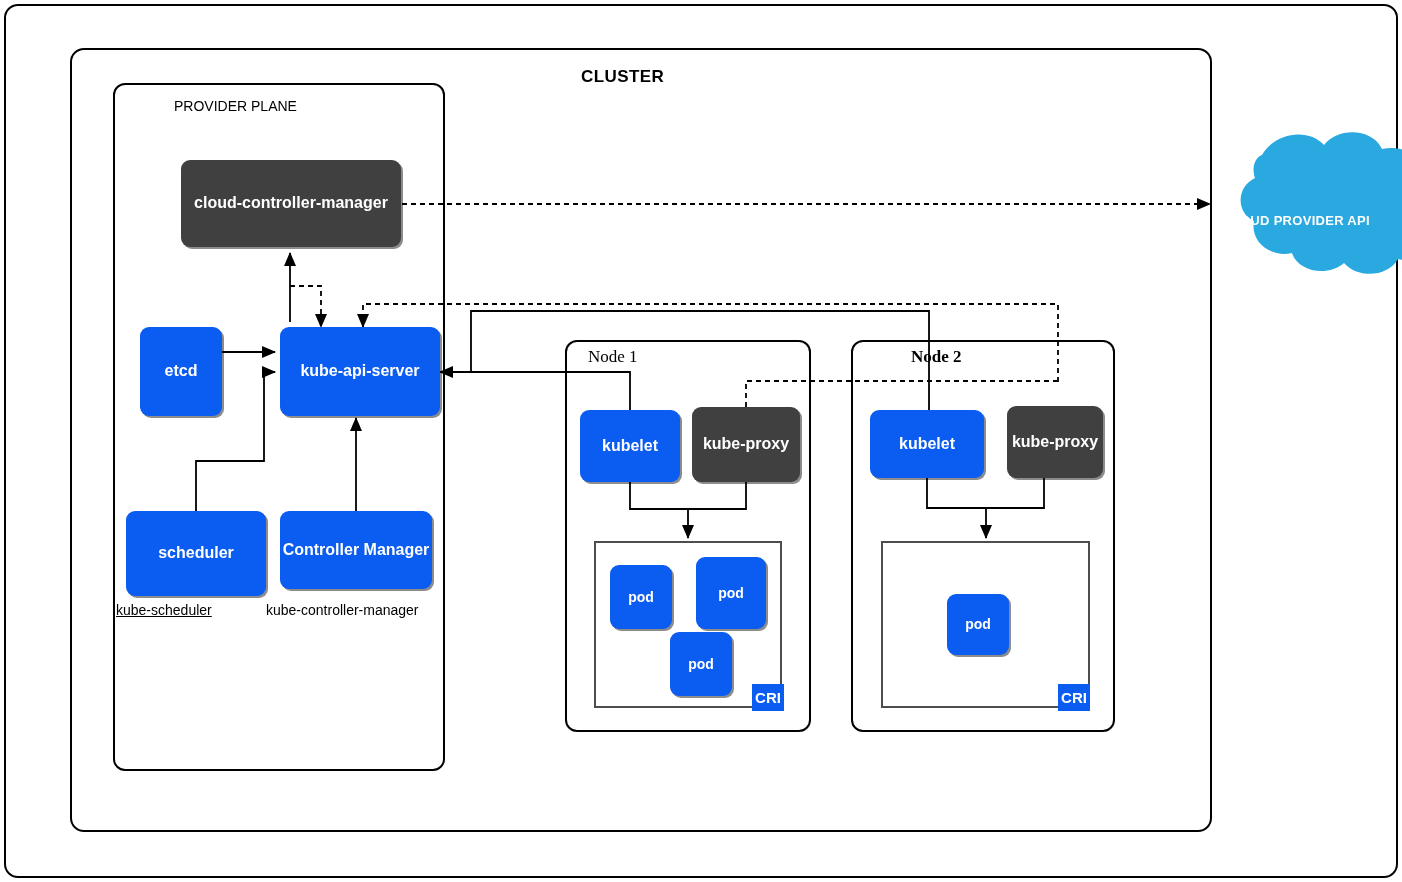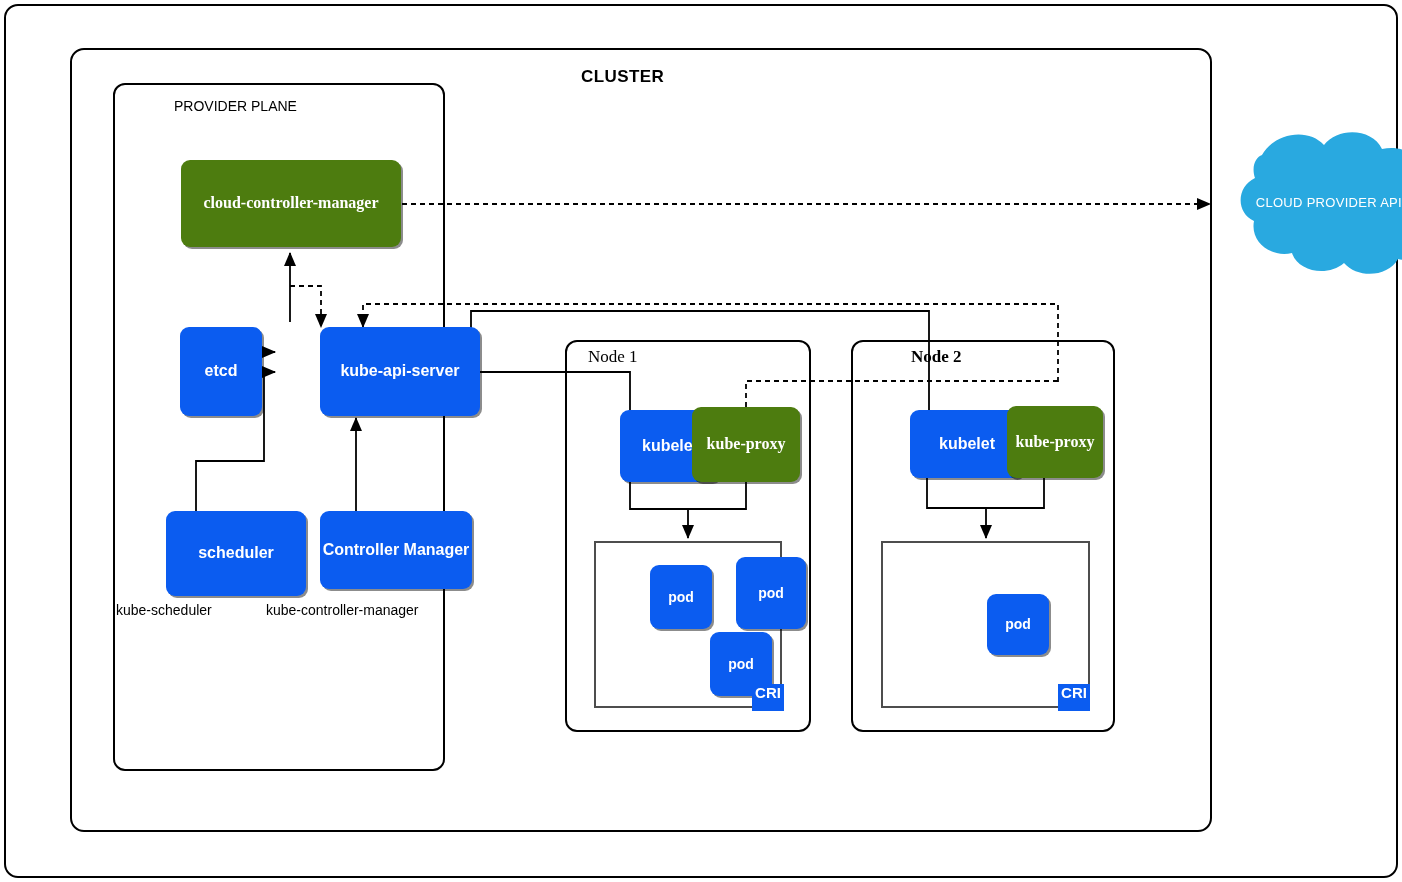--- a/index.html
+++ b/index.html
@@ -31,22 +31,22 @@
     display: flex;
     align-items: center;
     justify-content: center;
     color: #ffffff;
     font-weight: bold;
     text-align: center;
     line-height: 1.15;
     border-radius: 9px;
     box-shadow: 2px 2px 0 rgba(0,0,0,0.45);
   }
-  .blue-dark { background: #0b5cf0; margin-left: 40px; }
-  .blue-light { background: #4d7c0f; font-family: Liberation Serif, serif; }
+  .blue-dark { background: #0b5cf0; }
+  .blue-light { background: #404040; }
 
   .frame {
     position: absolute;
     box-sizing: border-box;
     border: 2px solid #000000;
     border-radius: 12px;
     background: transparent;
   }
   .frame-sharp {
     position: absolute;
@@ -83,30 +83,32 @@
     letter-spacing: 0.4px;
   }
   .cri-badge {
     position: absolute;
     box-sizing: border-box;
     background: #0b5cf0;
     color: #ffffff;
     font-weight: bold;
     font-size: 15px;
     display: flex;
+    align-items: center;
     justify-content: center;
   }
   .cloud-label {
     position: absolute;
     color: #ffffff;
-    font-weight: normal;
+    font-weight: bold;
     font-size: 13px;
     letter-spacing: 0.3px;
     white-space: nowrap;
-    text-align: right;
+    text-align: left;
+    margin-top: 18px;
   }
 </style>
 </head>
 <body>
 
 <div id="canvas">
 
   <div class="frame-outer" style="left:4px; top:4px; width:1394px; height:874px;"></div>
 
   <div class="frame-outer" style="left:70px; top:48px; width:1142px; height:784px;"></div>
@@ -184,21 +186,21 @@
     <span>etcd</span>
   </div>
 
   <div class="node-box blue-dark" style="left:126px; top:511px; width:140px; height:85px; font-size:16px;">
     <span>scheduler</span>
   </div>
 
   <div class="node-box blue-dark" style="left:280px; top:327px; width:160px; height:89px; font-size:16px;">
     <span>kube-api-server</span>
   </div>
-  <div class="caption caption-sans" style="left:116px; top:602px; width:160px;">kube-scheduler</div>
+  <div class="caption caption-sans" style="left:116px; top:602px; width:160px;text-decoration:underline;">kube-scheduler</div>
 
   <div class="node-box blue-dark" style="left:280px; top:511px; width:152px; height:78px; font-size:16px;">
     <span>Controller Manager</span>
   </div>
   <div class="caption caption-sans" style="left:266px; top:602px; width:180px;">kube-controller-manager</div>
 
   <div class="node-box blue-dark" style="left:580px; top:410px; width:100px; height:72px; font-size:16px;">
     <span>kubelet</span>
   </div>
   <div class="node-box blue-light" style="left:692px; top:407px; width:108px; height:75px; font-size:16px;">

